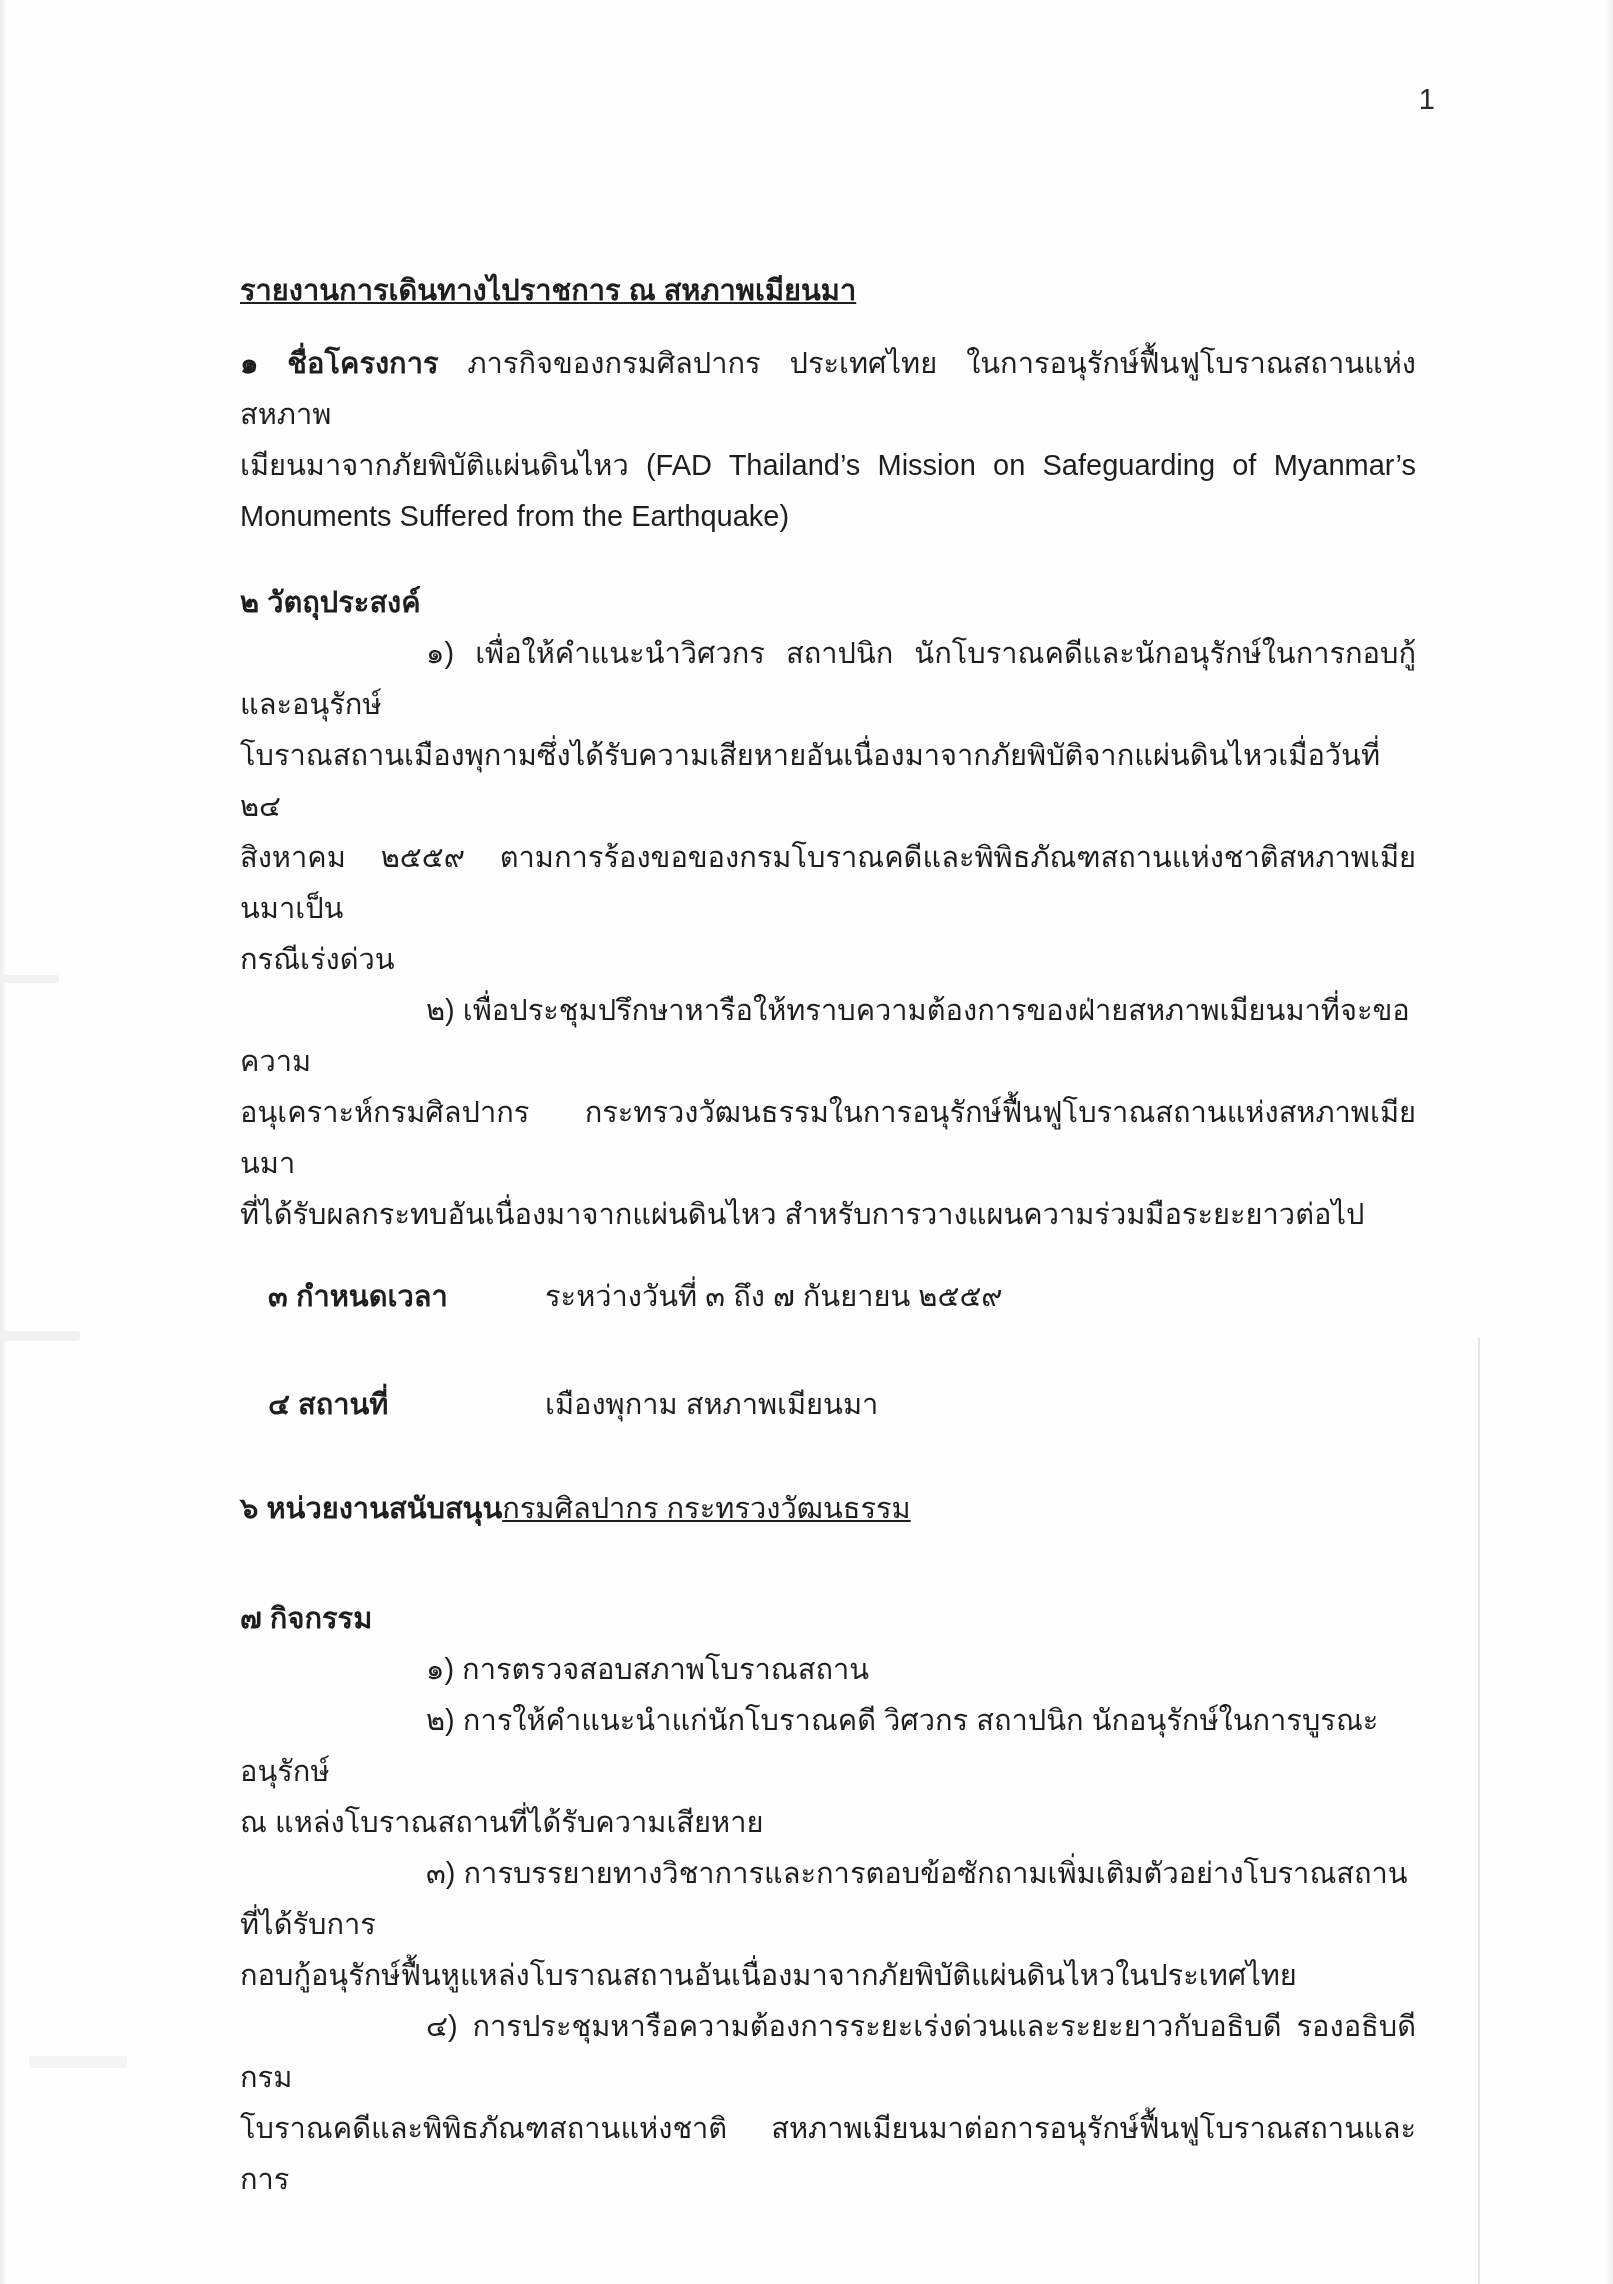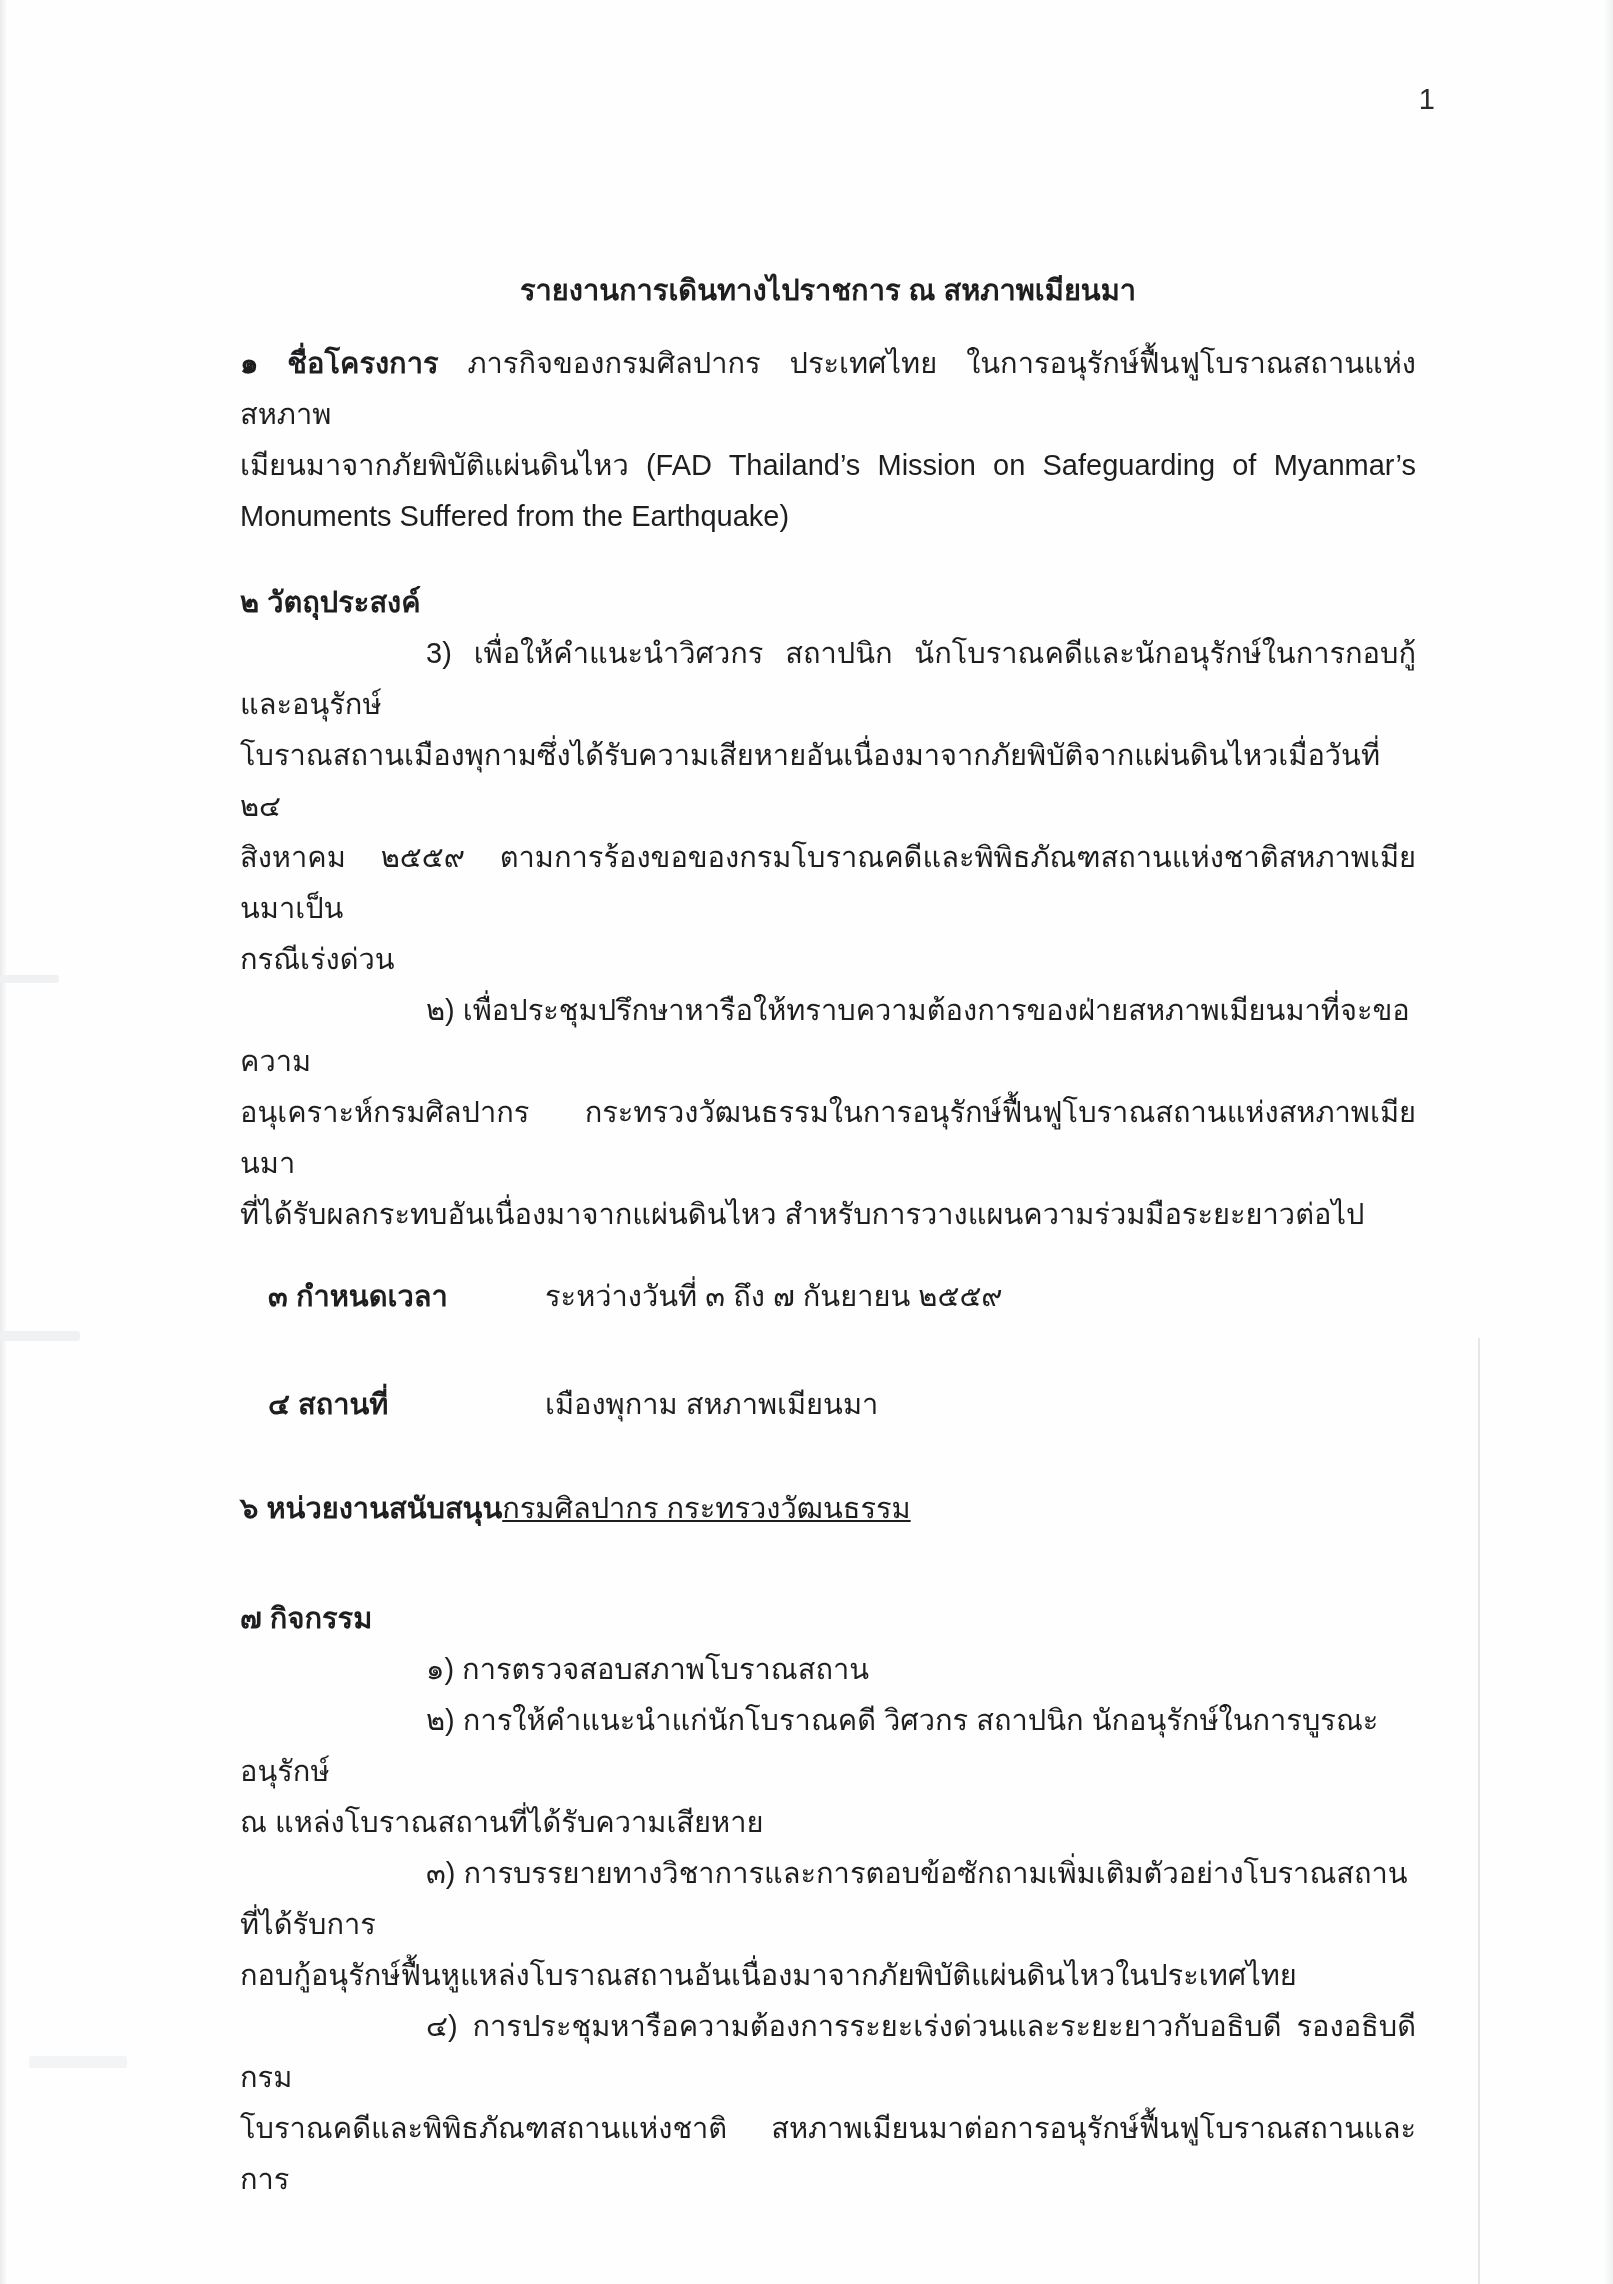--- a/index.html
+++ b/index.html
@@ -20,21 +20,21 @@
     background:#d9dde0;opacity:.7;}
   .smudge{position:absolute;background:#eff1f2;border-radius:2.9px;}
   .smudge.a{left:0;top:975px;width:59px;height:7.8px;}
   .smudge.b{left:0;top:1331px;width:80px;height:9.8px;}
   .smudge.c{left:29px;top:2056px;width:98px;height:11.8px;opacity:.8;}
 
   .pageno{position:absolute;top:82px;right:178px;font-size:29px;line-height:35px;color:#2a2a2c;}
 
   .content{position:absolute;left:240px;top:0;width:1176px;font-size:29px;line-height:51px;}
   .b{font-weight:bold;}
-  .title{padding-top:265px;text-align:center;font-weight:bold;}
+  .title{padding-top:265px;text-align:left;font-weight:bold;text-decoration:underline;}
   .line{white-space:normal;}
   .fill{text-align:justify;text-align-last:justify;}
   .ind{text-indent:186px;}
 
   .s1{margin-top:21.6px;}
   .s2head{margin-top:35px;}
   .s3{margin-top:31px;}
   .s4{margin-top:57px;}
   .s6{margin-top:53px;}
   .s7head{margin-top:59px;}
@@ -59,21 +59,21 @@
 
     <div class="title">รายงานการเดินทางไปราชการ ณ สหภาพเมียนมา</div>
 
     <div class="s1">
       <div class="line fill"><span class="b">๑ ชื่อโครงการ</span><span> ภารกิจของกรมศิลปากร ประเทศไทย ในการอนุรักษ์ฟื้นฟูโบราณสถานแห่งสหภาพ</span></div>
       <div class="line fill">เมียนมาจากภัยพิบัติแผ่นดินไหว (FAD Thailand’s Mission on Safeguarding of Myanmar’s</div>
       <div class="line">Monuments Suffered from the Earthquake)</div>
     </div>
 
     <div class="line b s2head">๒ วัตถุประสงค์</div>
-    <div class="line ind fill">3) เพื่อให้คำแนะนำวิศวกร สถาปนิก นักโบราณคดีและนักอนุรักษ์ในการกอบกู้และอนุรักษ์</div>
+    <div class="line ind fill">๑) เพื่อให้คำแนะนำวิศวกร สถาปนิก นักโบราณคดีและนักอนุรักษ์ในการกอบกู้และอนุรักษ์</div>
     <div class="line fill">โบราณสถานเมืองพุกามซึ่งได้รับความเสียหายอันเนื่องมาจากภัยพิบัติจากแผ่นดินไหวเมื่อวันที่ ๒๔</div>
     <div class="line fill">สิงหาคม ๒๕๕๙ ตามการร้องขอของกรมโบราณคดีและพิพิธภัณฑสถานแห่งชาติสหภาพเมียนมาเป็น</div>
     <div class="line">กรณีเร่งด่วน</div>
     <div class="line ind">๒) เพื่อประชุมปรึกษาหารือให้ทราบความต้องการของฝ่ายสหภาพเมียนมาที่จะขอความ</div>
     <div class="line fill">อนุเคราะห์กรมศิลปากร กระทรวงวัฒนธรรมในการอนุรักษ์ฟื้นฟูโบราณสถานแห่งสหภาพเมียนมา</div>
     <div class="line">ที่ได้รับผลกระทบอันเนื่องมาจากแผ่นดินไหว สำหรับการวางแผนความร่วมมือระยะยาวต่อไป</div>
 
     <div class="line s3"><span class="b lab">๓ กำหนดเวลา</span><span>ระหว่างวันที่ ๓ ถึง ๗ กันยายน ๒๕๕๙</span></div>
 
     <div class="line s4"><span class="b lab">๔ สถานที่</span><span>เมืองพุกาม สหภาพเมียนมา</span></div>

